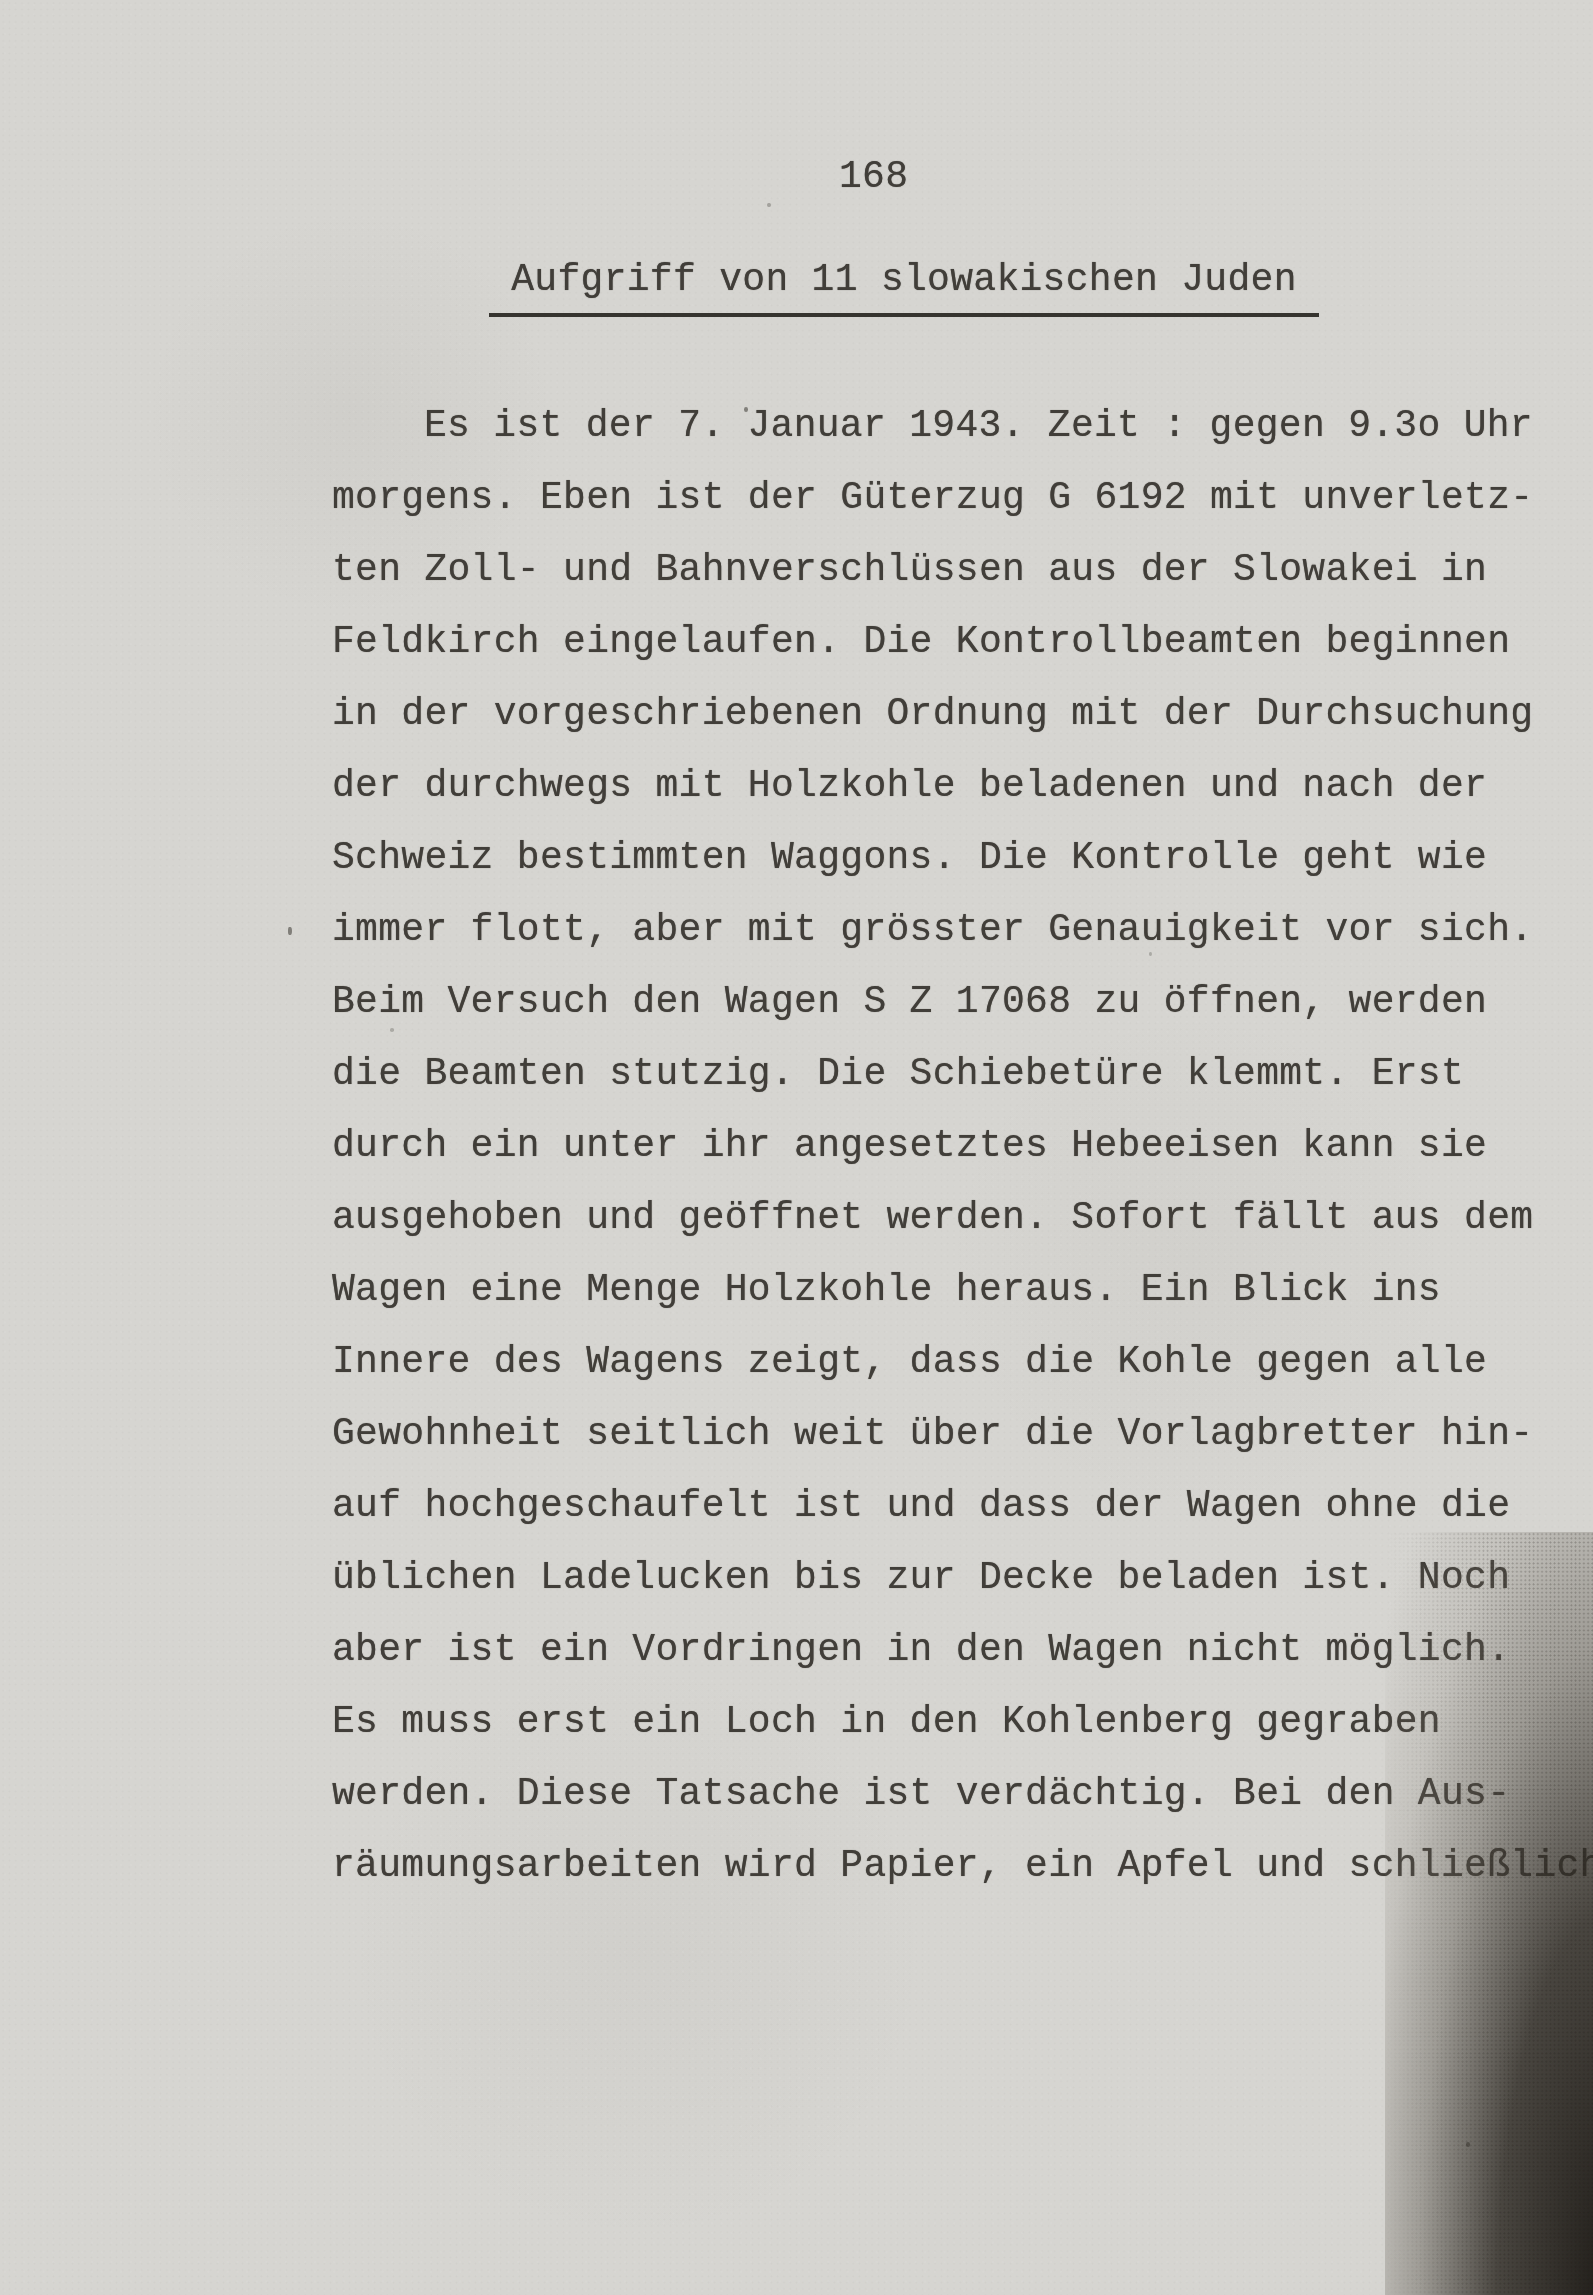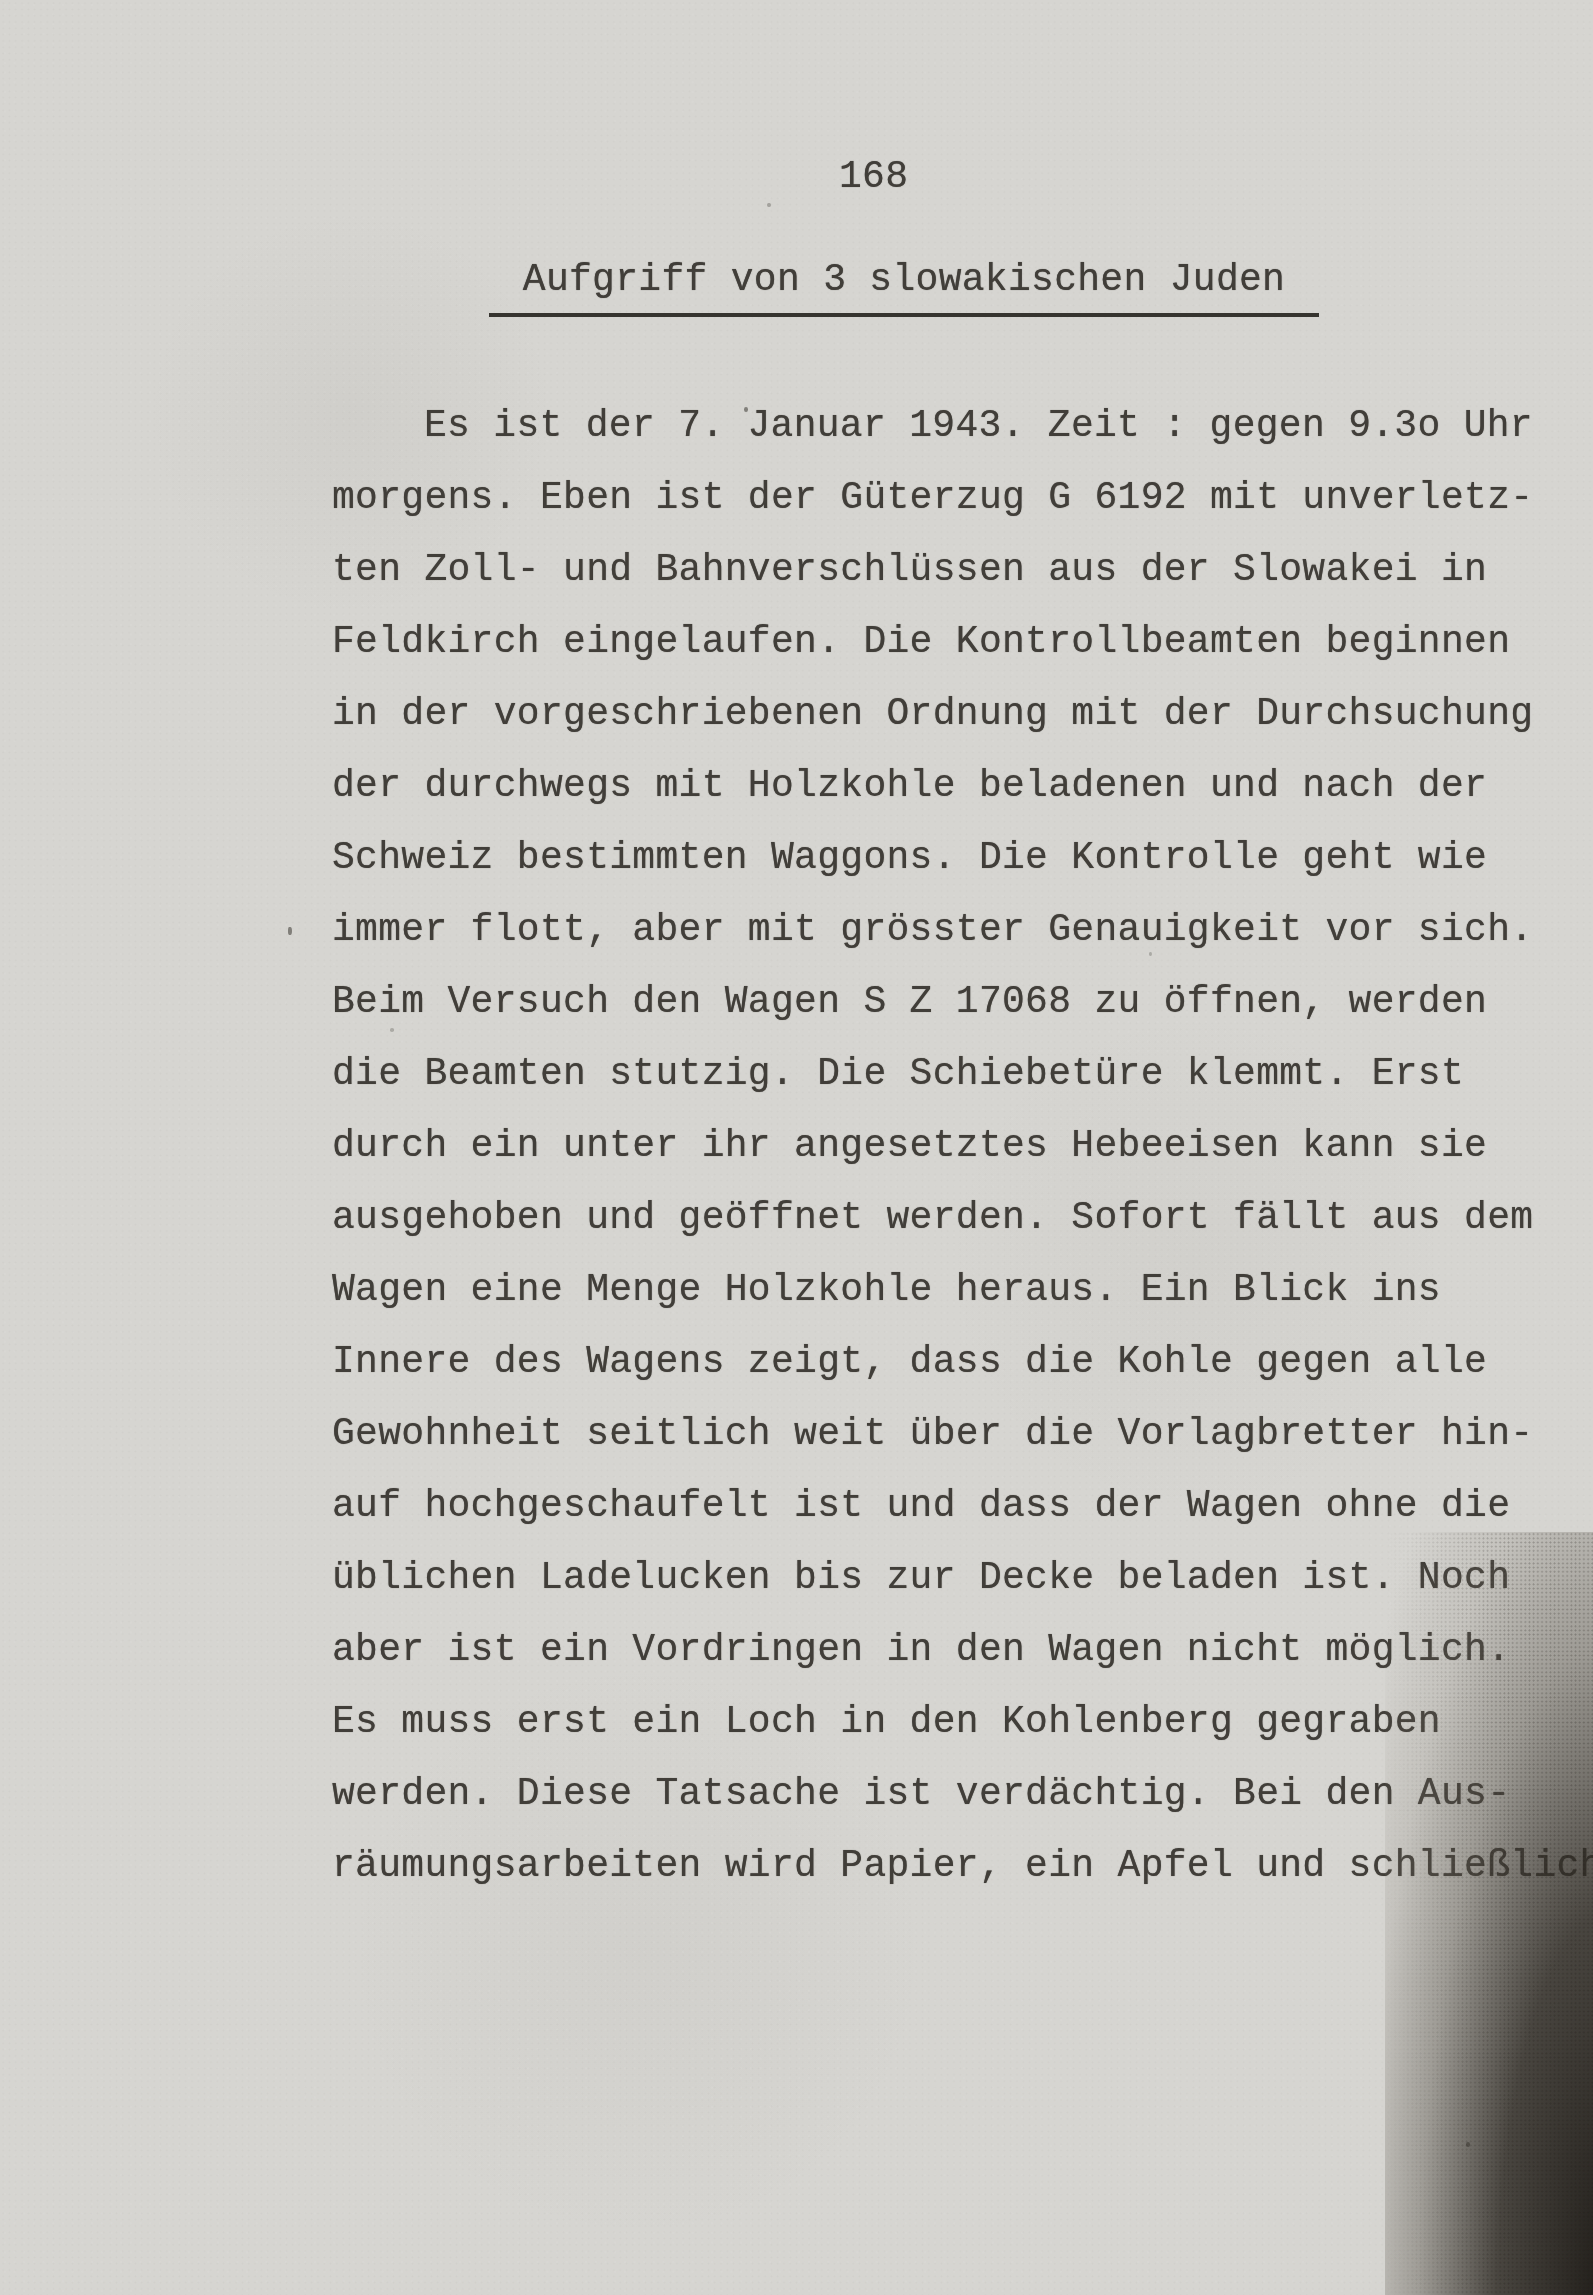--- a/index.html
+++ b/index.html
@@ -109,21 +109,21 @@
   .s5 { left: 390px;  top: 1028px; width: 3.5px;  height: 3.5px; opacity: .5; }
   .s6 { left: 1466px; top: 2142px; width: 4.2px;  height: 4.9px; }
 </style>
 </head>
 <body>
 
 <div class="page">
 
   <div class="page-number">168</div>
 
-  <div class="doc-title">Aufgriff von 3 slowakischen Juden</div>
+  <div class="doc-title">Aufgriff von 11 slowakischen Juden</div>
 
   <div class="body-text">
     <div class="line indent">Es ist der 7. Januar 1943. Zeit : gegen 9.3o Uhr</div>
     <div class="line">morgens. Eben ist der Güterzug G 6192 mit unverletz-</div>
     <div class="line">ten Zoll- und Bahnverschlüssen aus der Slowakei in</div>
     <div class="line">Feldkirch eingelaufen. Die Kontrollbeamten beginnen</div>
     <div class="line">in der vorgeschriebenen Ordnung mit der Durchsuchung</div>
     <div class="line">der durchwegs mit Holzkohle beladenen und nach der</div>
     <div class="line">Schweiz bestimmten Waggons. Die Kontrolle geht wie</div>
     <div class="line">immer flott, aber mit grösster Genauigkeit vor sich.</div>

